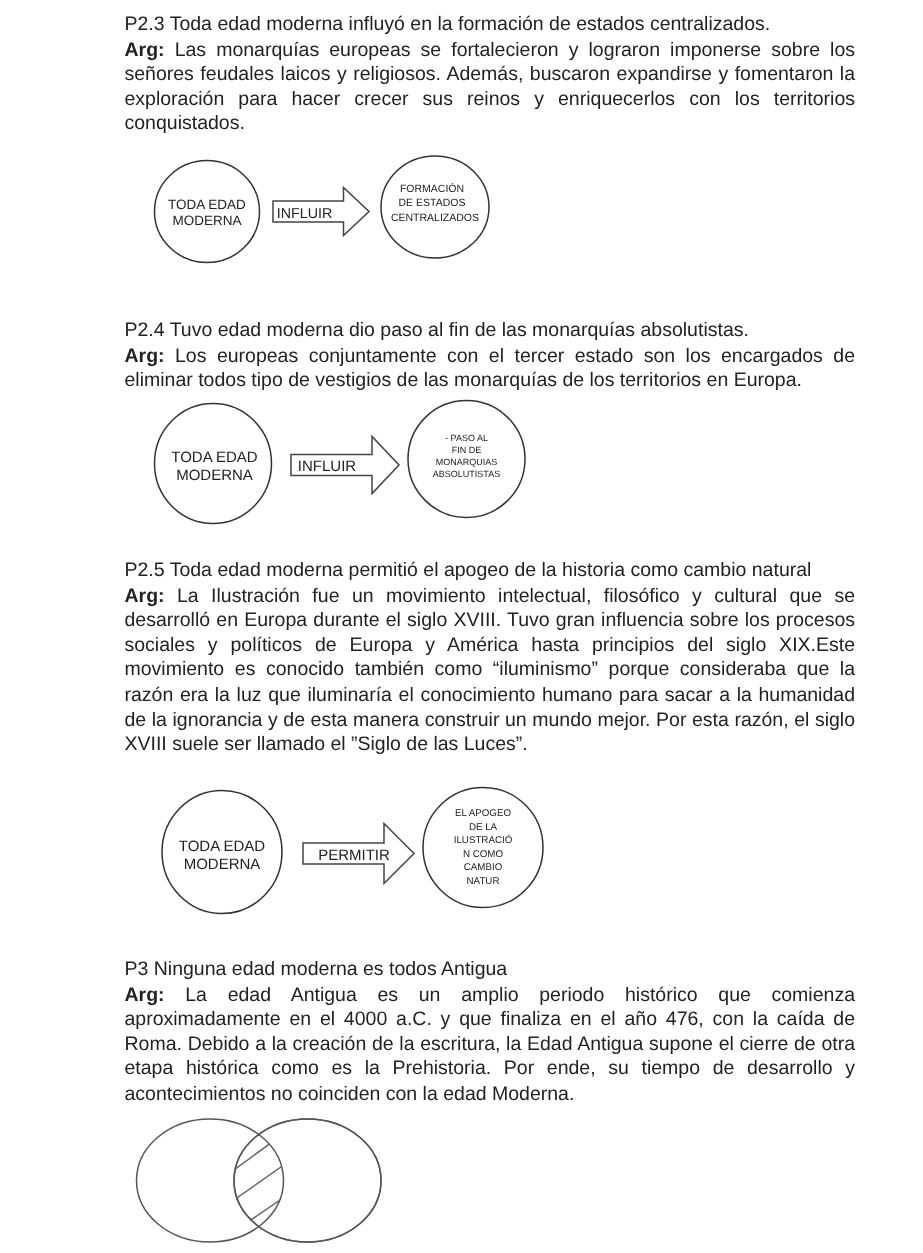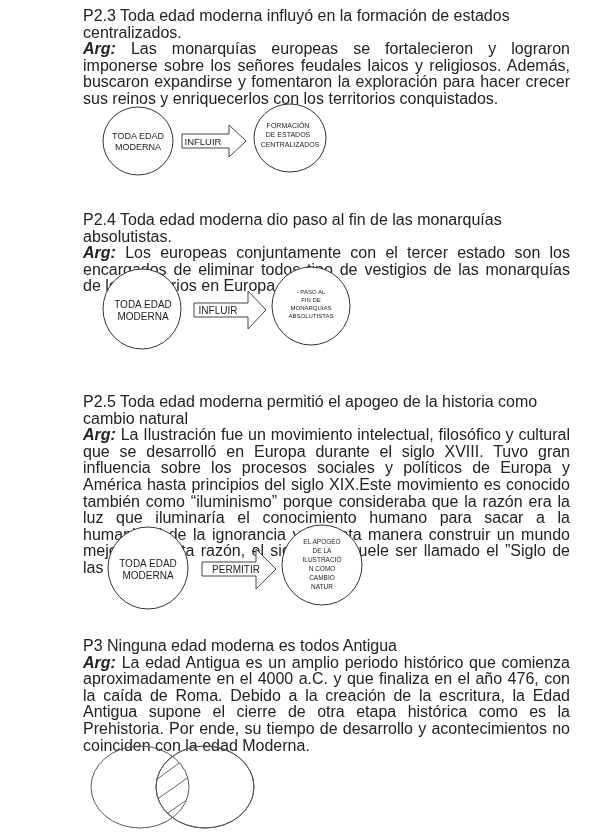--- a/index.html
+++ b/index.html
@@ -1,21 +1,21 @@
 <!DOCTYPE html>
 <html><head>
   <meta charset="utf-8">
   <style>
     html, body { margin: 0; padding: 0; background: #ffffff; }
     body { width: 615px; height: 835px; position: relative; overflow: hidden;
            font-family: "Liberation Sans", sans-serif; color: #222; }
-    .para { position: absolute; left: 83px; width: 487px; font-size: 16px; line-height: 16.6px; }
+    .para { position: absolute; left: 83px; width: 487px; font-size: 13px; line-height: 16.6px; }
     .para p { margin: 0; }
     .just { text-align: justify; text-align-last: left; }
-    .arg-label { font-weight: bold; font-style: italic; }
+    .arg-label { font-weight: bold; }
     svg.diagram { position: absolute; left: 0; overflow: visible; }
     svg text { font-family: "Liberation Sans", sans-serif; fill: #222; }
     .circle { fill: #fff; stroke: #333; stroke-width: 1; }
     .arrow { fill: #fff; stroke: #444; stroke-width: 1; }
   </style>
 </head>
 <body>
 
 <div class="para" style="top:8px;">
   <p>P2.3 Toda edad moderna influyó en la  formación de estados centralizados.</p>
@@ -28,38 +28,38 @@
   <text x="138" y="50" font-size="9" text-anchor="middle">MODERNA</text>
   <path class="arrow" d="M182,34 L229,34 L229,25 L246,41 L229,57 L229,48 L182,48 Z"></path>
   <text x="203" y="45" font-size="9.5" text-anchor="middle">INFLUIR</text>
   <ellipse class="circle" cx="290" cy="38" rx="36" ry="34"></ellipse>
   <text x="288" y="28" font-size="7" text-anchor="middle">FORMACIÓN</text>
   <text x="288" y="37" font-size="7" text-anchor="middle">DE ESTADOS</text>
   <text x="290" y="47" font-size="7" text-anchor="middle">CENTRALIZADOS</text>
 </svg>
 
 <div class="para" style="top:212px;">
-  <p>P2.4 Toda edad moderna dio paso al fin de las monarquías absolutistas.</p>
+  <p>P2.4 Tuvo edad moderna dio paso al fin de las monarquías absolutistas.</p>
   <p class="just"><span class="arg-label">Arg:</span><span> Los europeas conjuntamente con el tercer estado son los encargados de eliminar todos tipo de vestigios de las monarquías de  los territorios en Europa.</span></p>
 </div>
 
 <svg class="diagram" style="top:266px;" width="360" height="86">
   <ellipse class="circle" cx="142" cy="43" rx="39" ry="40"></ellipse>
   <text x="143" y="42" font-size="10" text-anchor="middle">TODA EDAD</text>
   <text x="143" y="54" font-size="10" text-anchor="middle">MODERNA</text>
   <path class="arrow" d="M194,37 L248,37 L248,25 L266,44 L248,63 L248,51 L194,51 Z"></path>
   <text x="218" y="48" font-size="10" text-anchor="middle">INFLUIR</text>
   <ellipse class="circle" cx="311" cy="40" rx="39" ry="39"></ellipse>
   <text x="311" y="28" font-size="6" text-anchor="middle">- PASO AL</text>
   <text x="311" y="36" font-size="6" text-anchor="middle">FIN DE</text>
   <text x="311" y="44" font-size="6" text-anchor="middle">MONARQUIAS</text>
   <text x="311" y="52" font-size="6" text-anchor="middle">ABSOLUTISTAS</text>
 </svg>
 
-<div class="para" style="top:394px;">
+<div class="para" style="top:372px;">
   <p>P2.5 Toda edad moderna permitió el apogeo de la historia como cambio natural</p>
   <p class="just"><span class="arg-label">Arg:</span><span> La Ilustración fue un movimiento intelectual, filosófico y cultural que se desarrolló en Europa durante el siglo XVIII. Tuvo gran influencia sobre los procesos sociales y políticos de Europa y América hasta principios del siglo XIX.Este movimiento es conocido también como “iluminismo” porque consideraba que la razón era la luz que iluminaría el conocimiento humano para sacar a la humanidad de la ignorancia y de esta manera construir un mundo mejor. Por esta razón, el siglo XVIII suele ser llamado el ”Siglo de las Luces”.</span></p>
 </div>
 
 <svg class="diagram" style="top:524px;" width="370" height="88">
   <ellipse class="circle" cx="148" cy="44" rx="40" ry="41"></ellipse>
   <text x="148" y="43" font-size="10" text-anchor="middle">TODA  EDAD</text>
   <text x="148" y="55" font-size="10" text-anchor="middle">MODERNA</text>
   <path class="arrow" d="M202,38 L256,38 L256,25 L276,45 L256,65 L256,52 L202,52 Z"></path>
   <text x="236" y="49" font-size="10" text-anchor="middle">PERMITIR</text>

